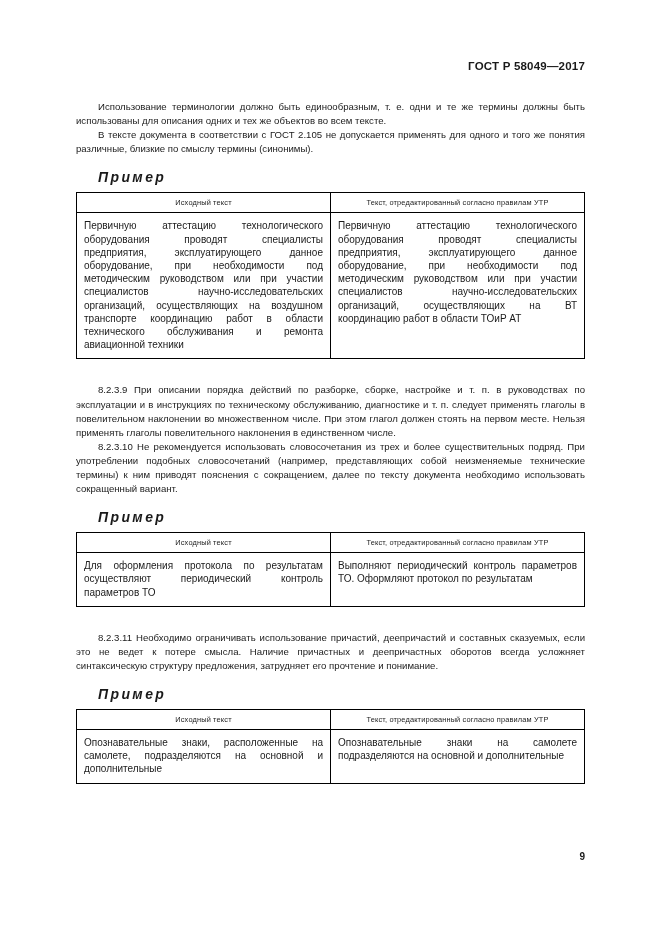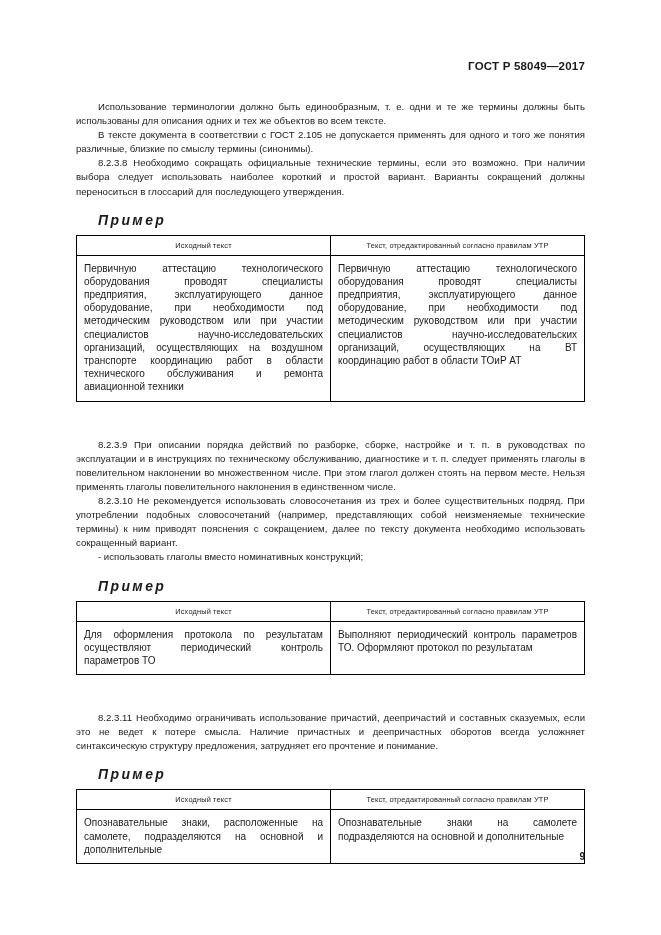--- a/index.html
+++ b/index.html
@@ -56,21 +56,21 @@
     font-size: 14px;
     font-style: italic;
     font-weight: bold;
     letter-spacing: 2.4px;
     margin: 13px 0 7px 22px;
   }
   table.ex-table {
     border-collapse: collapse;
     width: 509px;
     table-layout: fixed;
-    margin-bottom: 16px;
+    margin-bottom: 4px;
   }
   table.ex-table th,
   table.ex-table td {
     border: 1.1px solid #000000;
     vertical-align: top;
     box-sizing: border-box;
   }
   table.ex-table th {
     font-size: 7.4px;
     font-weight: normal;
@@ -101,21 +101,20 @@
 <body>
 
 <div class="page">
 
   <div class="page-header">ГОСТ Р 58049—2017</div>
 
   <div class="content">
 
     <p class="body-par">Использование терминологии должно быть единообразным, т. е. одни и те же термины должны быть использованы для описания одних и тех же объектов во всем тексте.</p>
     <p class="body-par">В тексте документа в соответствии с ГОСТ 2.105 не допускается применять для одного и того же понятия различные, близкие по смыслу термины (синонимы).</p>
-    <p class="body-par">8.2.3.8 Необходимо сокращать официальные технические термины, если это возможно. При наличии выбора следует использовать наиболее короткий и простой вариант. Варианты сокращений должны переноситься в глоссарий для последующего утверждения.</p>
 
     <div class="example-label">Пример</div>
 
     <table class="ex-table">
       <colgroup>
           <col class="c1">
           <col class="c2">
         </colgroup>
       <thead>
         <tr>
@@ -128,21 +127,20 @@
           <td>Первичную аттестацию технологического оборудования проводят специалисты предприятия, эксплуатирующего данное оборудование, при необходимости под методическим руководством или при участии специалистов научно-исследовательских организаций, осуществляющих на воздушном транспорте координацию работ в области технического обслуживания и ремонта авиационной техники</td>
           <td>Первичную аттестацию технологического оборудования проводят специалисты предприятия, эксплуатирующего данное оборудование, при необходимости под методическим руководством или при участии специалистов научно-исследовательских организаций, осуществляющих на ВТ координацию работ в области ТОиР АТ</td>
         </tr>
       </tbody>
     </table>
 
     <div class="spacer-after-table"></div>
 
     <p class="body-par">8.2.3.9 При описании порядка действий по разборке, сборке, настройке и т. п. в руководствах по эксплуатации и в инструкциях по техническому обслуживанию, диагностике и т. п. следует применять глаголы в повелительном наклонении во множественном числе. При этом глагол должен стоять на первом месте. Нельзя применять глаголы повелительного наклонения в единственном числе.</p>
     <p class="body-par">8.2.3.10 Не рекомендуется использовать словосочетания из трех и более существительных подряд. При употреблении подобных словосочетаний (например, представляющих собой неизменяемые технические термины) к ним приводят пояснения с сокращением, далее по тексту документа необходимо использовать сокращенный вариант.</p>
-    <p class="list-item">- использовать глаголы вместо номинативных конструкций;</p>
 
     <div class="example-label">Пример</div>
 
     <table class="ex-table">
       <colgroup>
           <col class="c1">
           <col class="c2">
         </colgroup>
       <thead>
         <tr>

